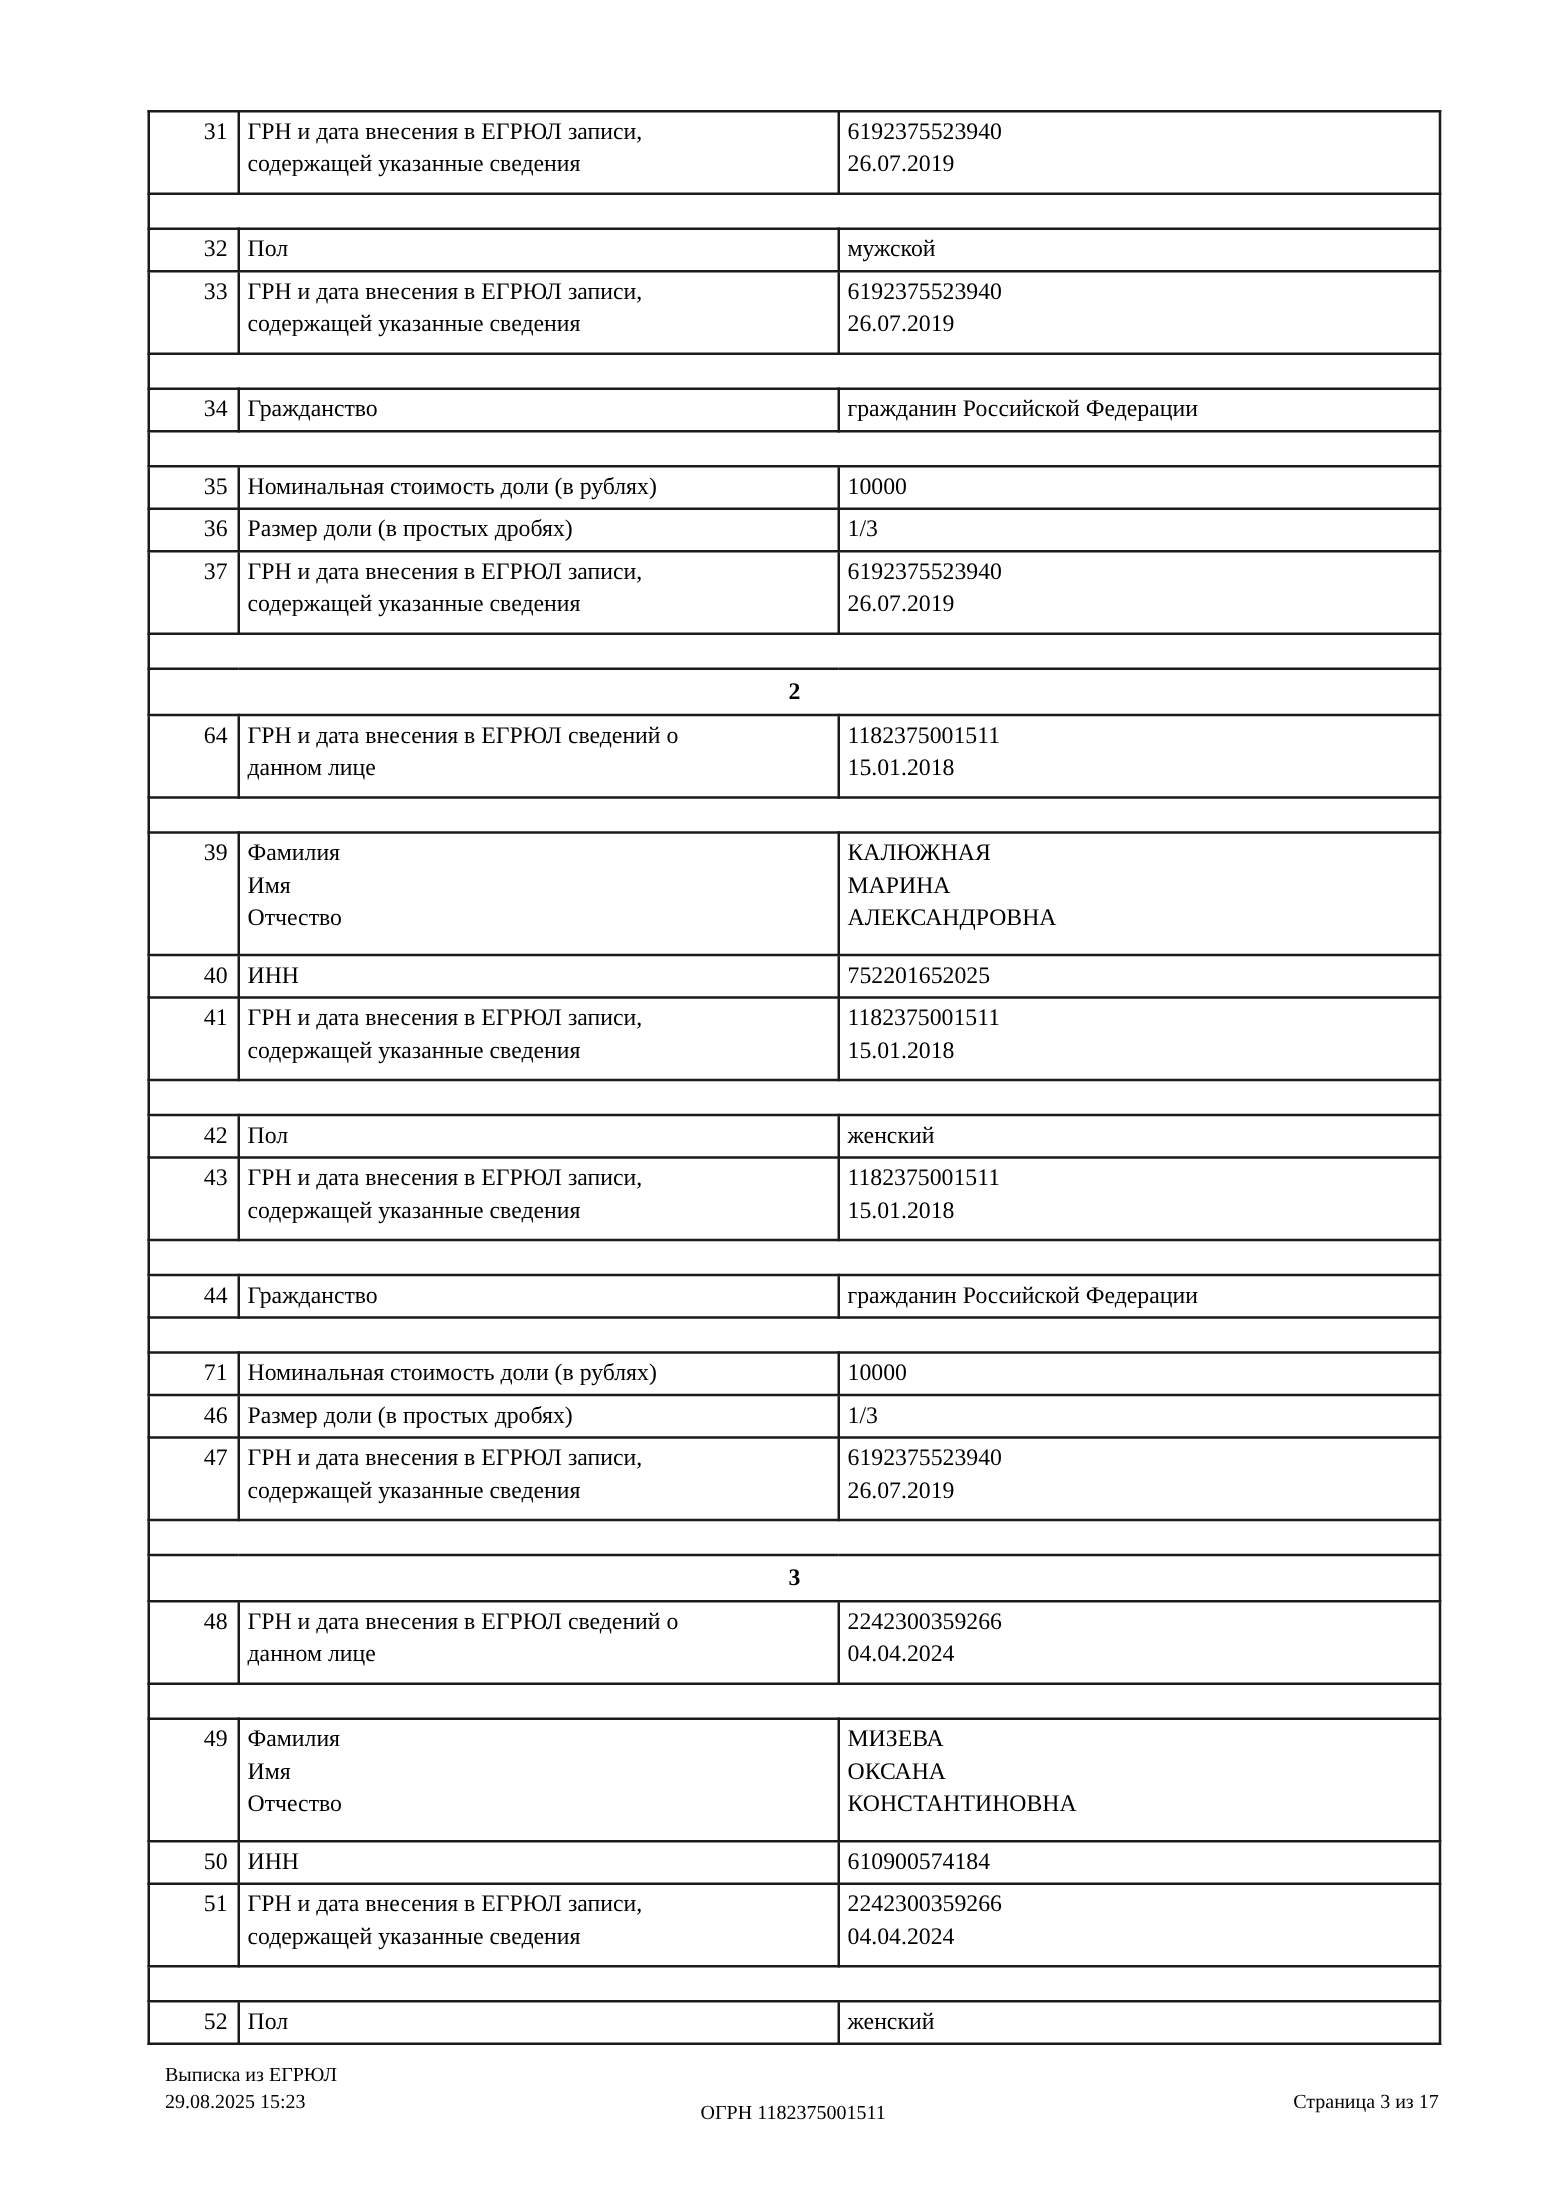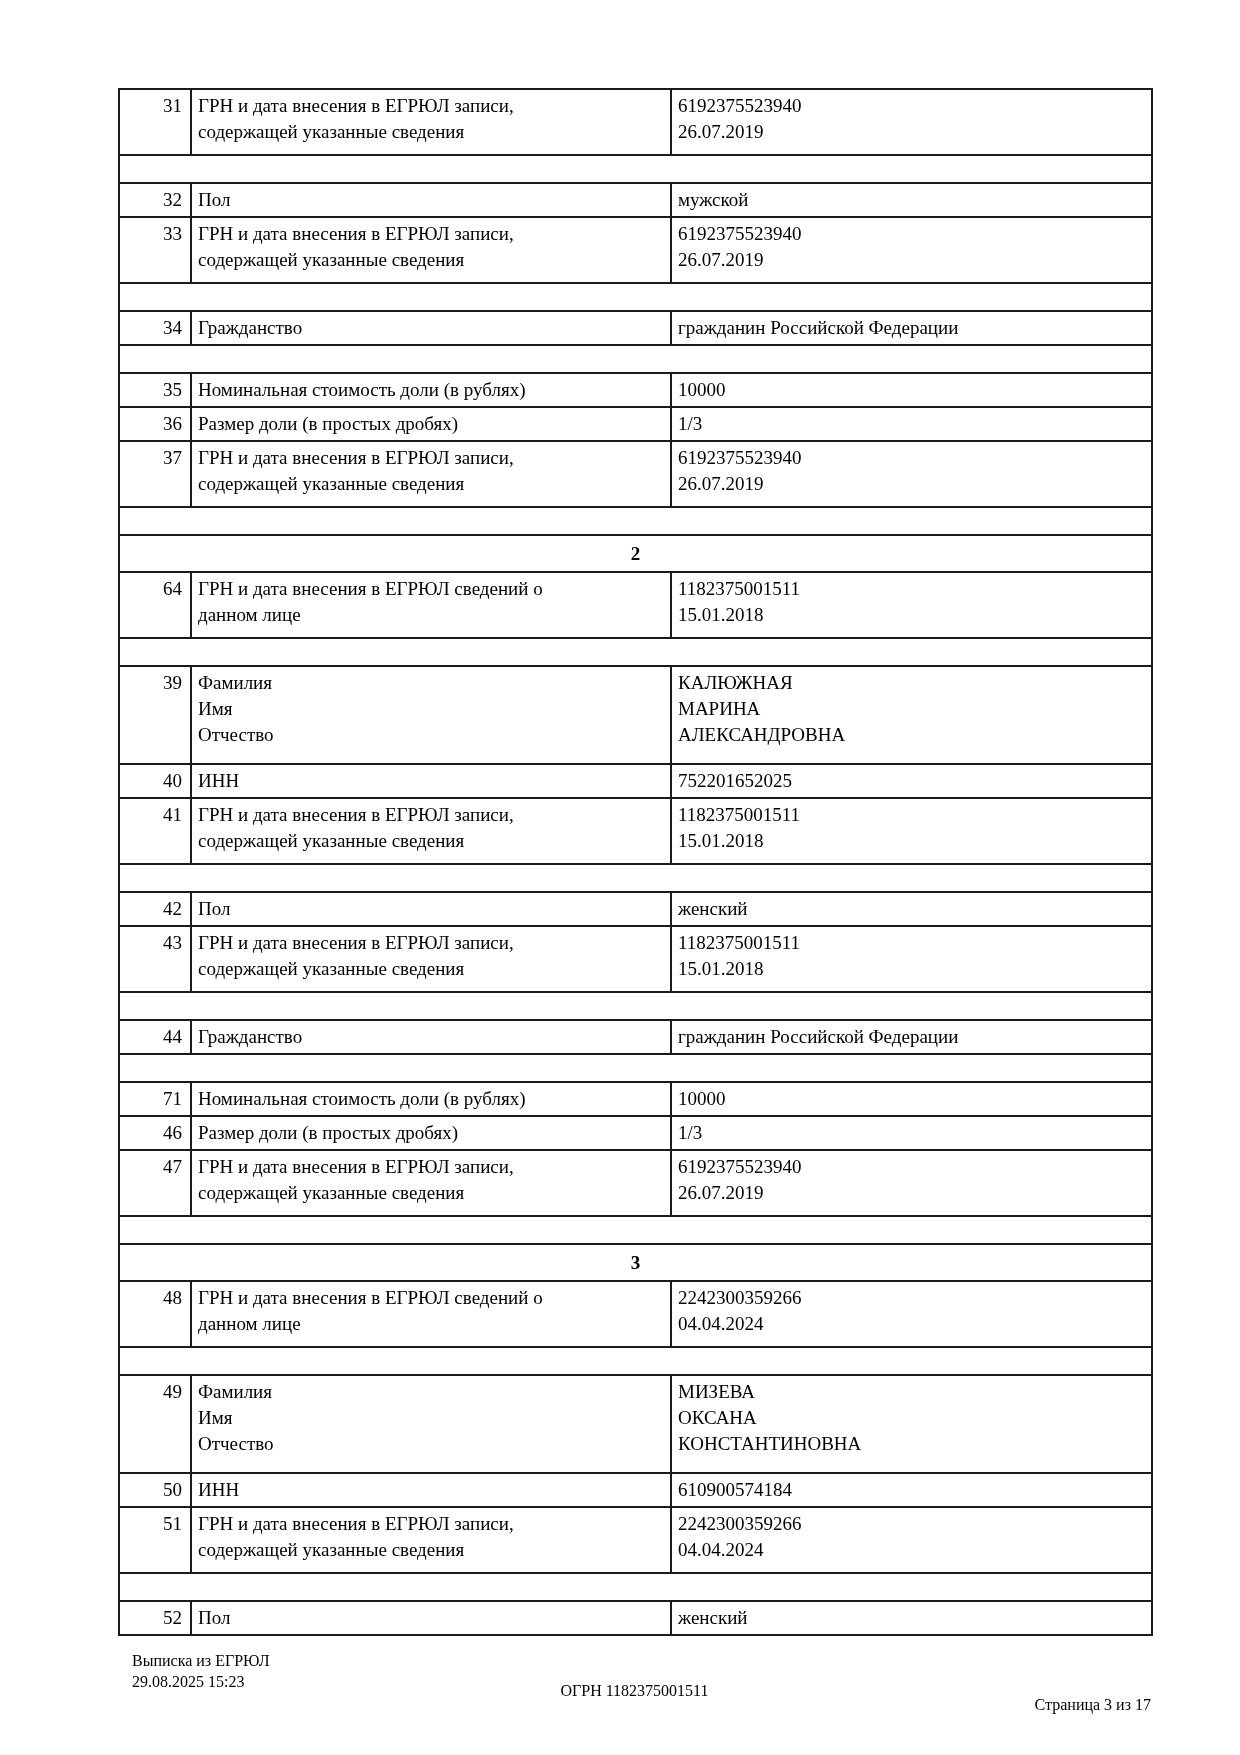--- a/index.html
+++ b/index.html
@@ -51,21 +51,21 @@
 
   .footer {
     position: absolute;
     left: 118px; top: 1650px;
     width: 1033px; height: 48px;
     font-size: 16px;
     line-height: 21px;
   }
   .footer-left   { position: absolute; left: 0; top: 0; margin-left: 14px; }
   .footer-center { position: absolute; left: 0; right: 0; top: 30px; text-align: center; }
-  .footer-right  { position: absolute; right: 0; top: 21px; text-align: center; margin-top: 23px; }
+  .footer-right  { position: absolute; right: 0; top: 21px; text-align: center; }
 </style>
 </head>
 <body>
 
 <div class="page">
 
   <table class="reg-table">
     <colgroup>
       <col class="c-num">
       <col class="c-label">

